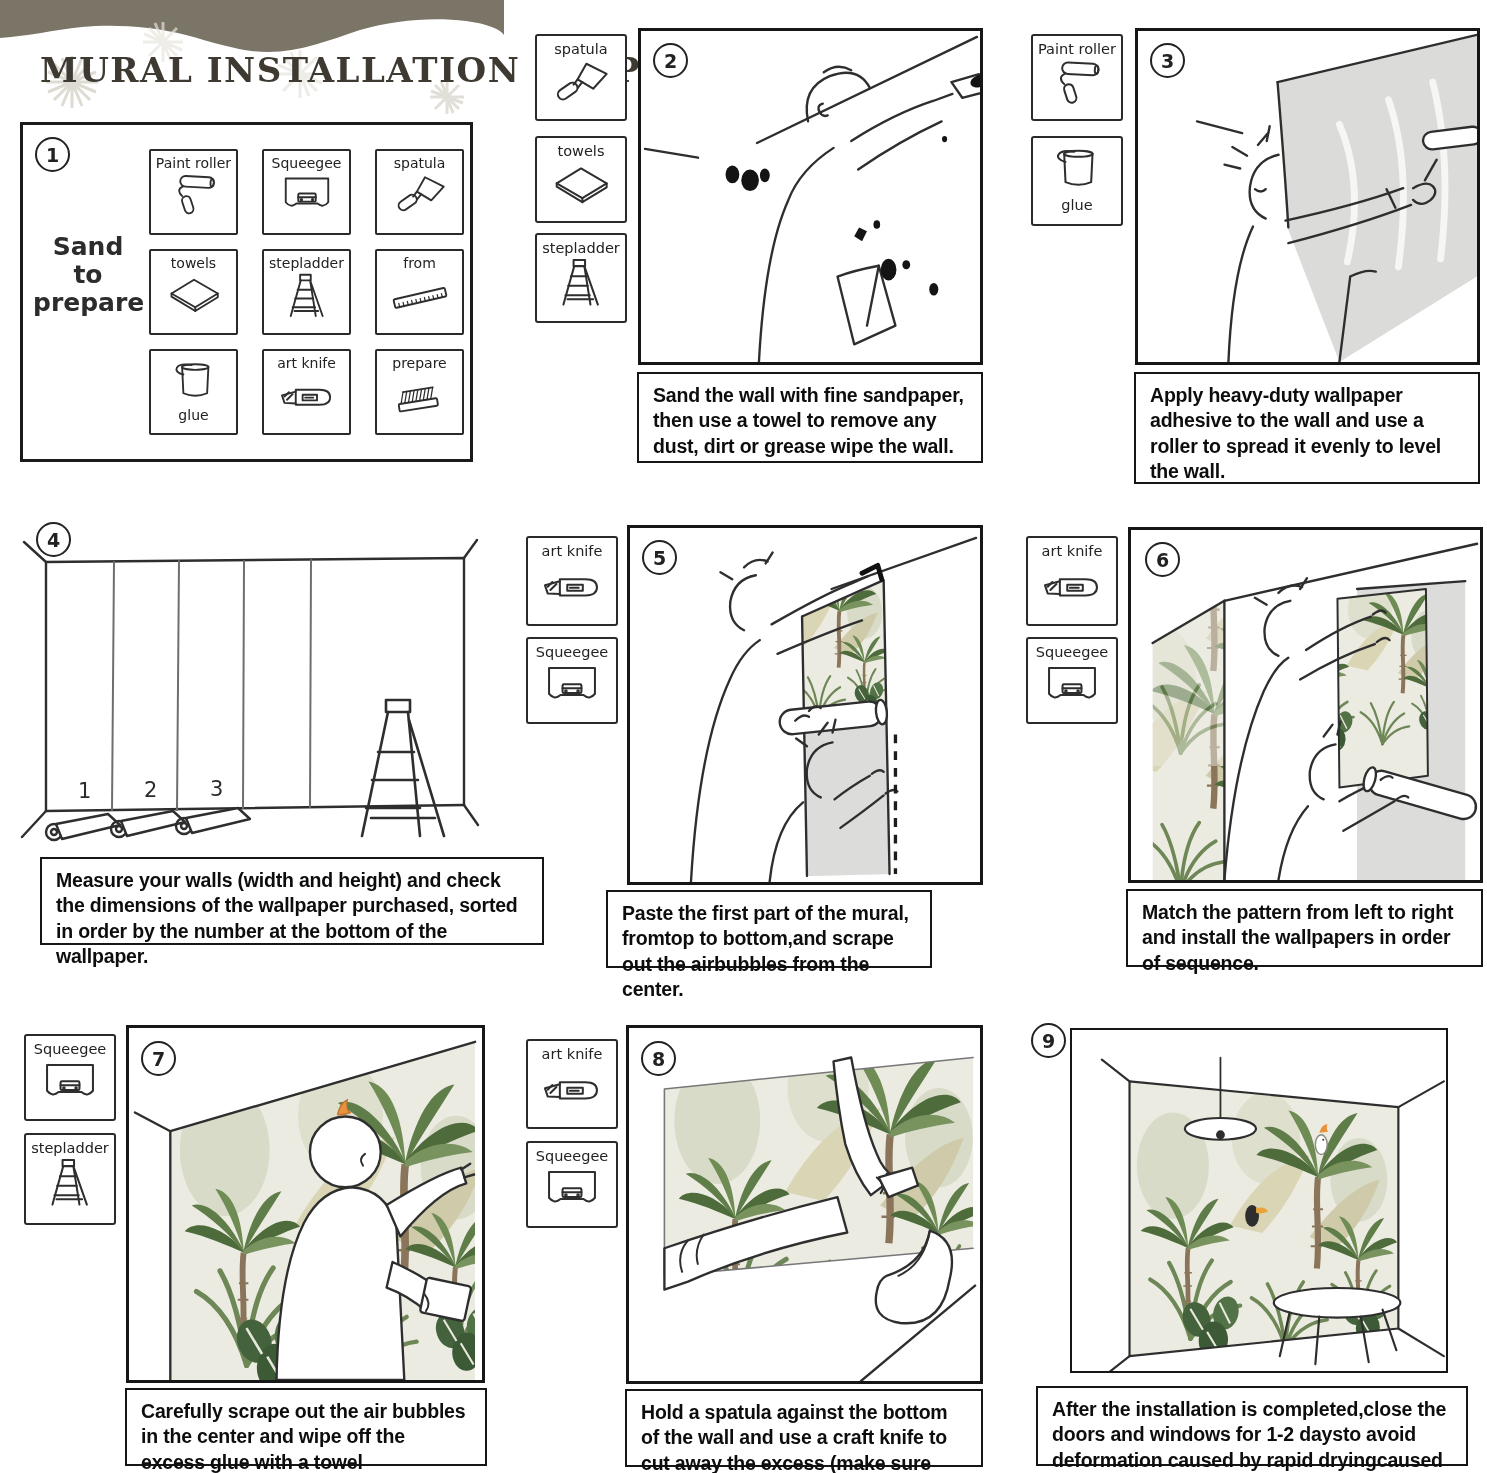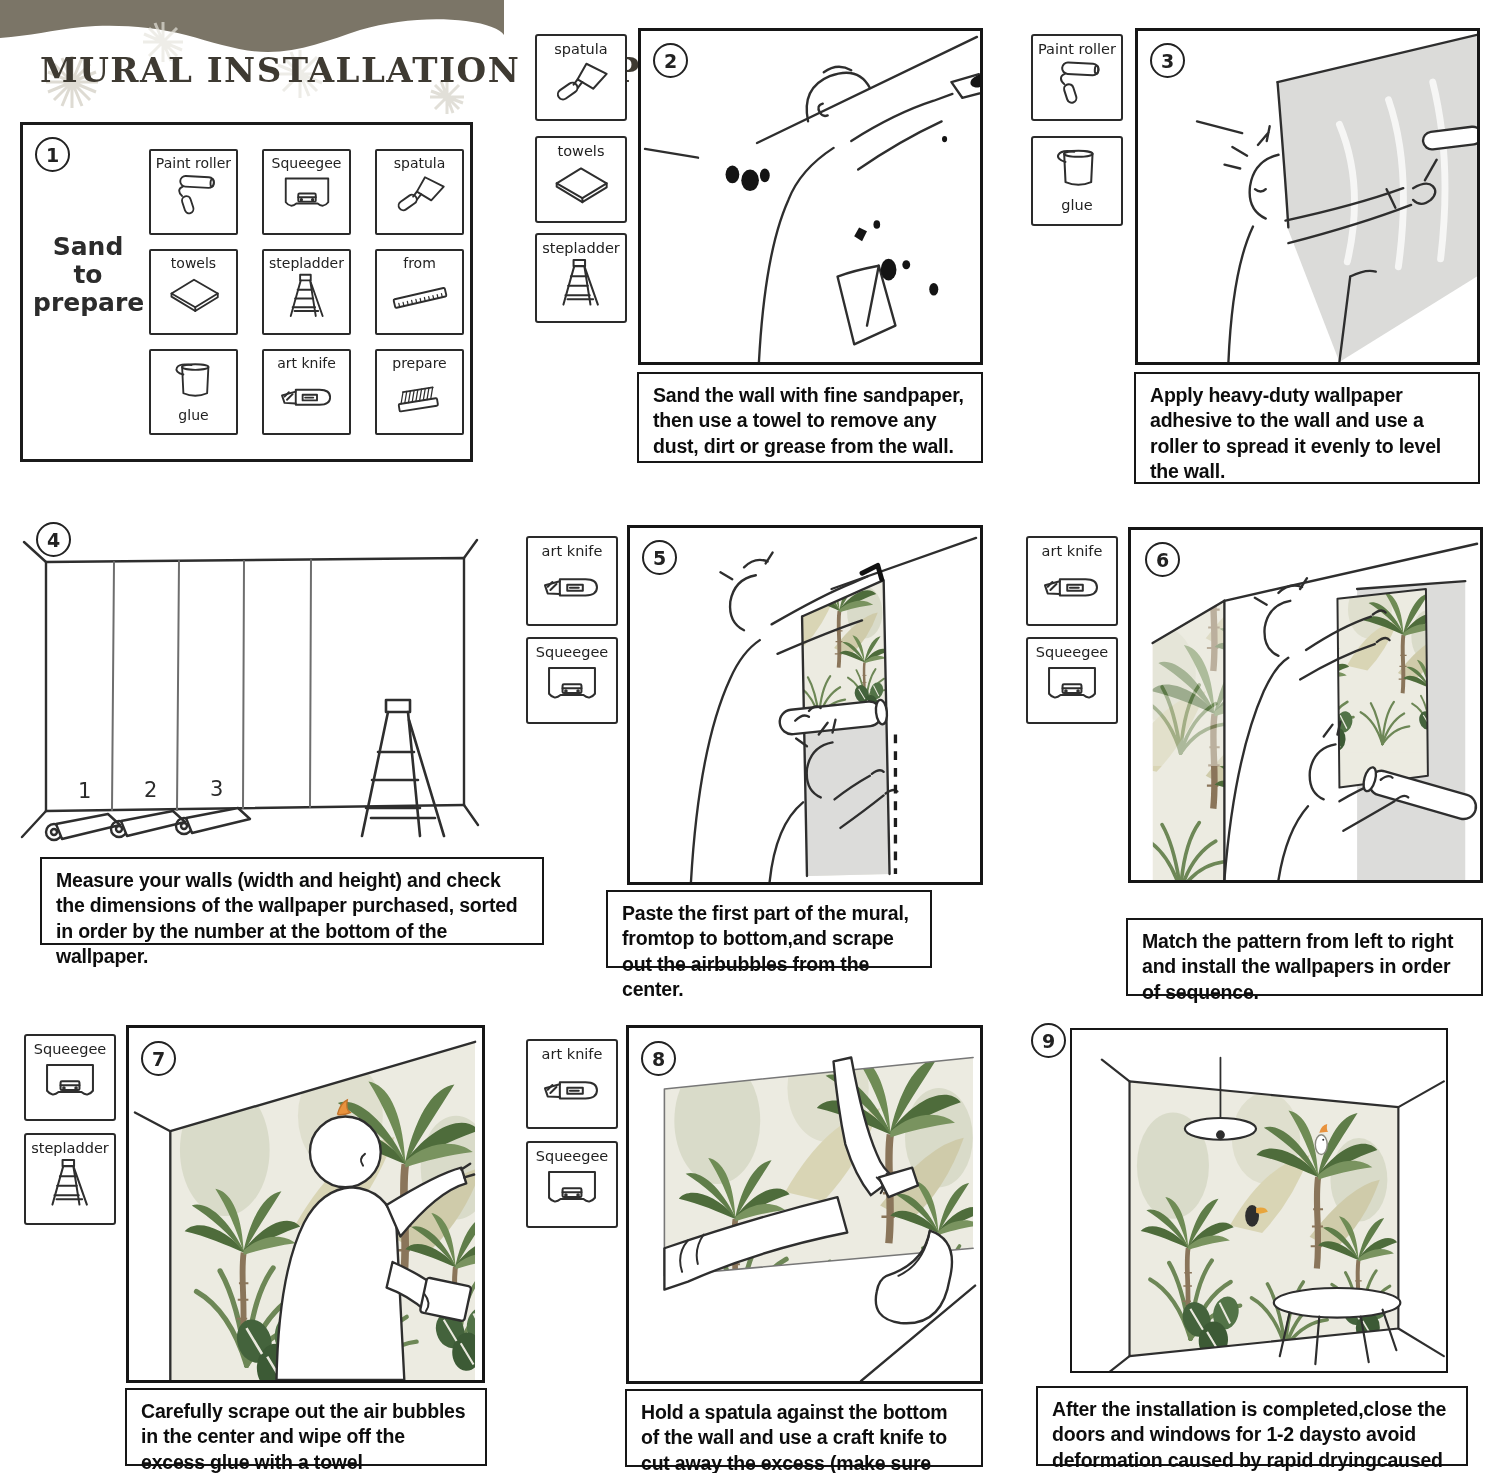--- a/index.html
+++ b/index.html
@@ -277,21 +277,21 @@
         <path d="M222 200 l8 4 -5 10 -8 -5 Z"></path>
         <ellipse cx="240" cy="197" rx="3.4" ry="4.4"></ellipse>
         <ellipse cx="252" cy="243" rx="8" ry="11"></ellipse>
         <ellipse cx="270" cy="238" rx="4" ry="4.6"></ellipse>
         <ellipse cx="298" cy="263" rx="4.6" ry="6.4"></ellipse>
         <ellipse cx="309" cy="110" rx="2.6" ry="3.2"></ellipse>
       </g>
     </svg>
   </div>
   <div class="caption" style="left:637px;top:372px;width:346px;height:91px;">
-    <span>Sand the wall with fine sandpaper, then use a towel to remove any dust, dirt or grease from the wall.</span>
+    <span>Sand the wall with fine sandpaper, then use a towel to remove any dust, dirt or grease wipe the wall.</span>
   </div>
 
   <div class="toolbox" style="left:1031px;top:34px;">
     <span class="tlabel">Paint roller</span>
     <svg viewBox="0 0 100 80">
         <use href="#i-roller"></use>
       </svg>
   </div>
   <div class="toolbox" style="left:1031px;top:136px;height:90px;">
     <svg viewBox="0 0 100 80">
@@ -489,21 +489,21 @@
         <path d="M150 356 Q158 306 180 281"></path>
         <path d="M212 276 Q232 264 252 256 M216 306 Q244 290 268 276"></path>
         <g transform="rotate(16 300 272)">
           <rect x="240" y="258" width="112" height="25" rx="12.5" fill="#ffffff"></rect>
           <ellipse cx="240" cy="270" rx="5.5" ry="12.5" fill="#ffffff"></ellipse>
         </g>
         <path d="M254 254 q8 -6 12 -2 M270 274 q8 -6 12 -2"></path>
       </g>
     </svg>
   </div>
-  <div class="caption" style="left:1126px;top:889px;width:357px;height:78px;margin-top:29px;">
+  <div class="caption" style="left:1126px;top:889px;width:357px;height:78px;">
     <span>Match the pattern from left to right and install the wallpapers in order of sequence.</span>
   </div>
 
   <div class="toolbox" style="left:24px;top:1034px;">
     <span class="tlabel">Squeegee</span>
     <svg viewBox="0 0 100 80">
         <use href="#i-squeegee"></use>
       </svg>
   </div>
   <div class="toolbox" style="left:24px;top:1133px;height:92px;">

